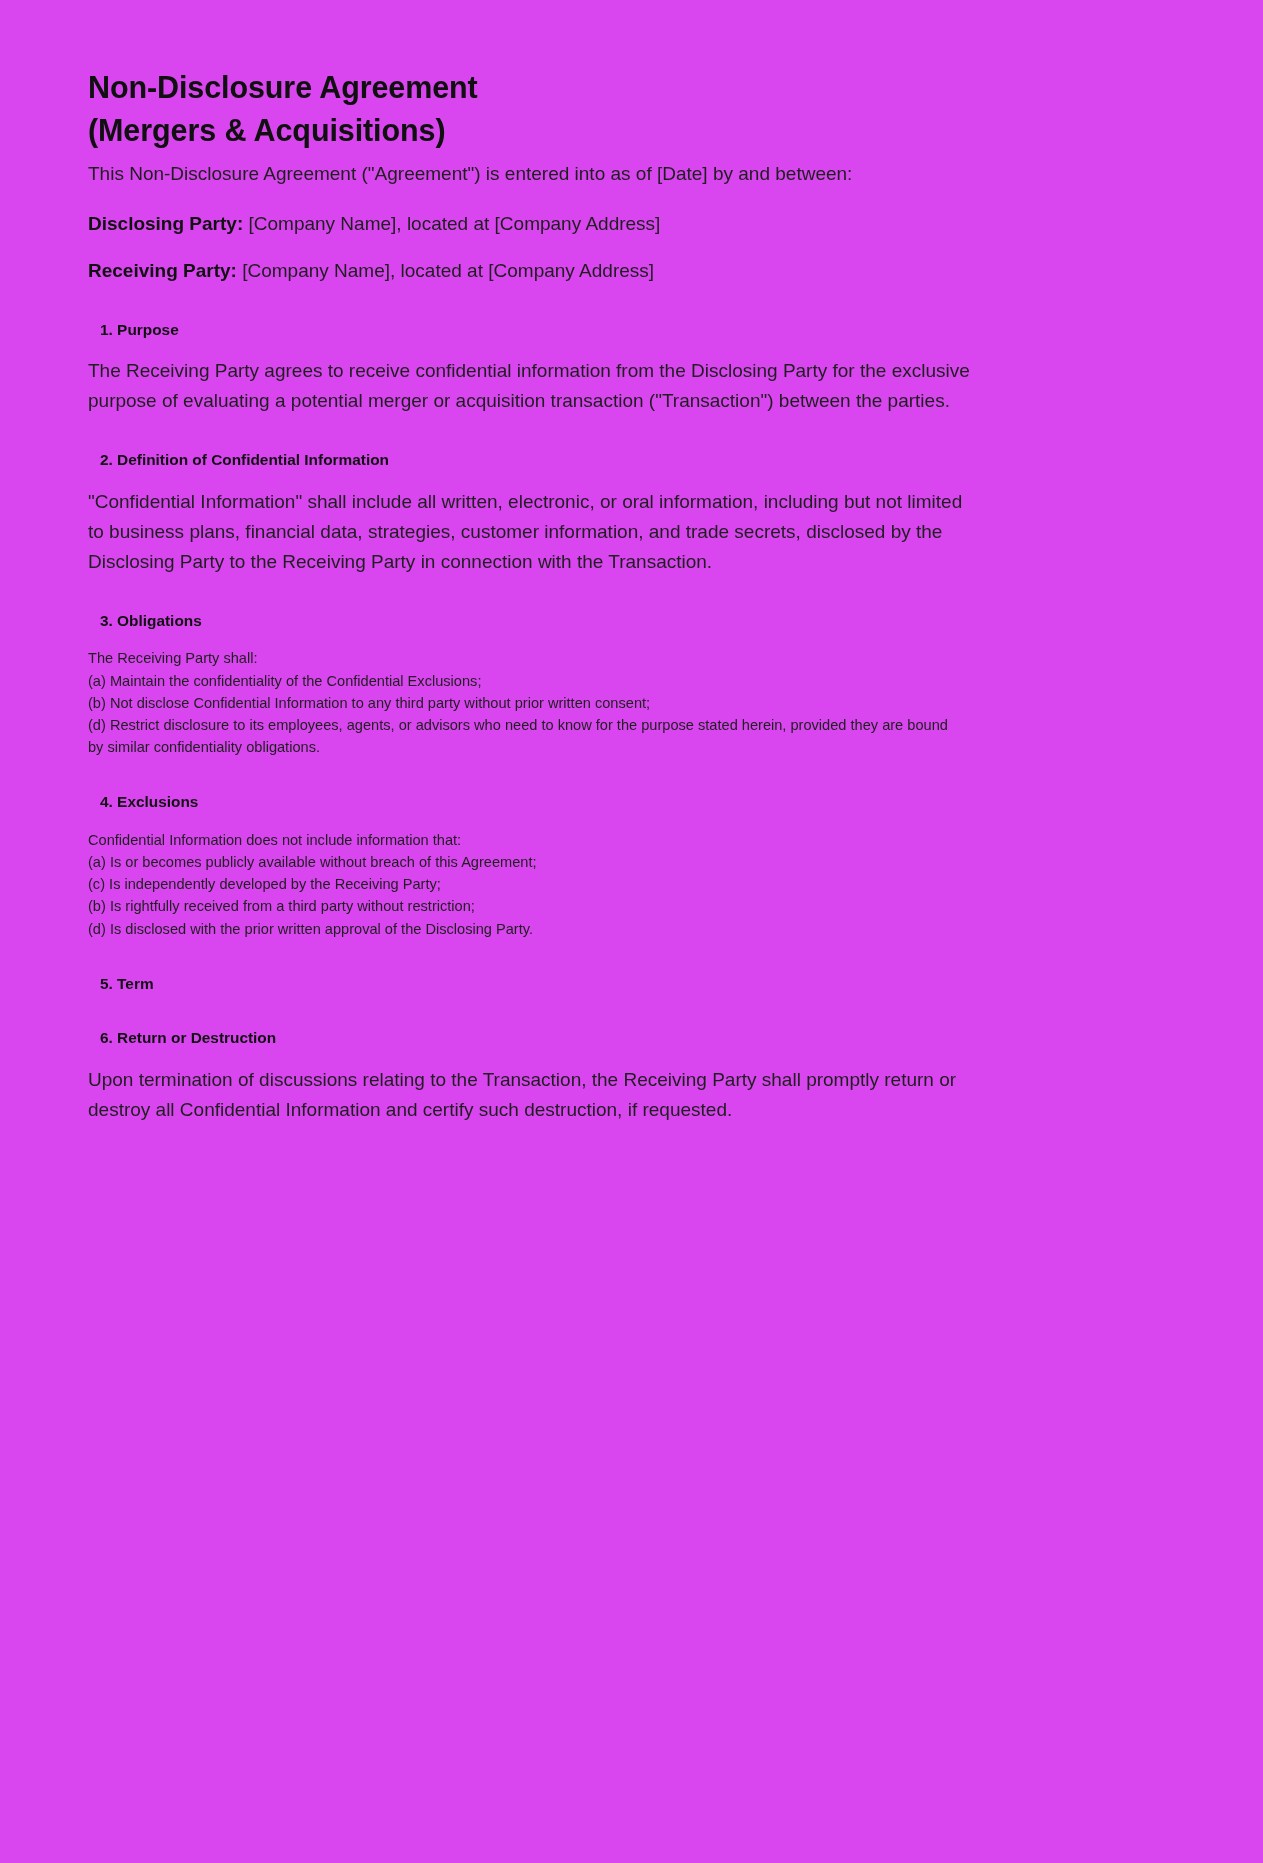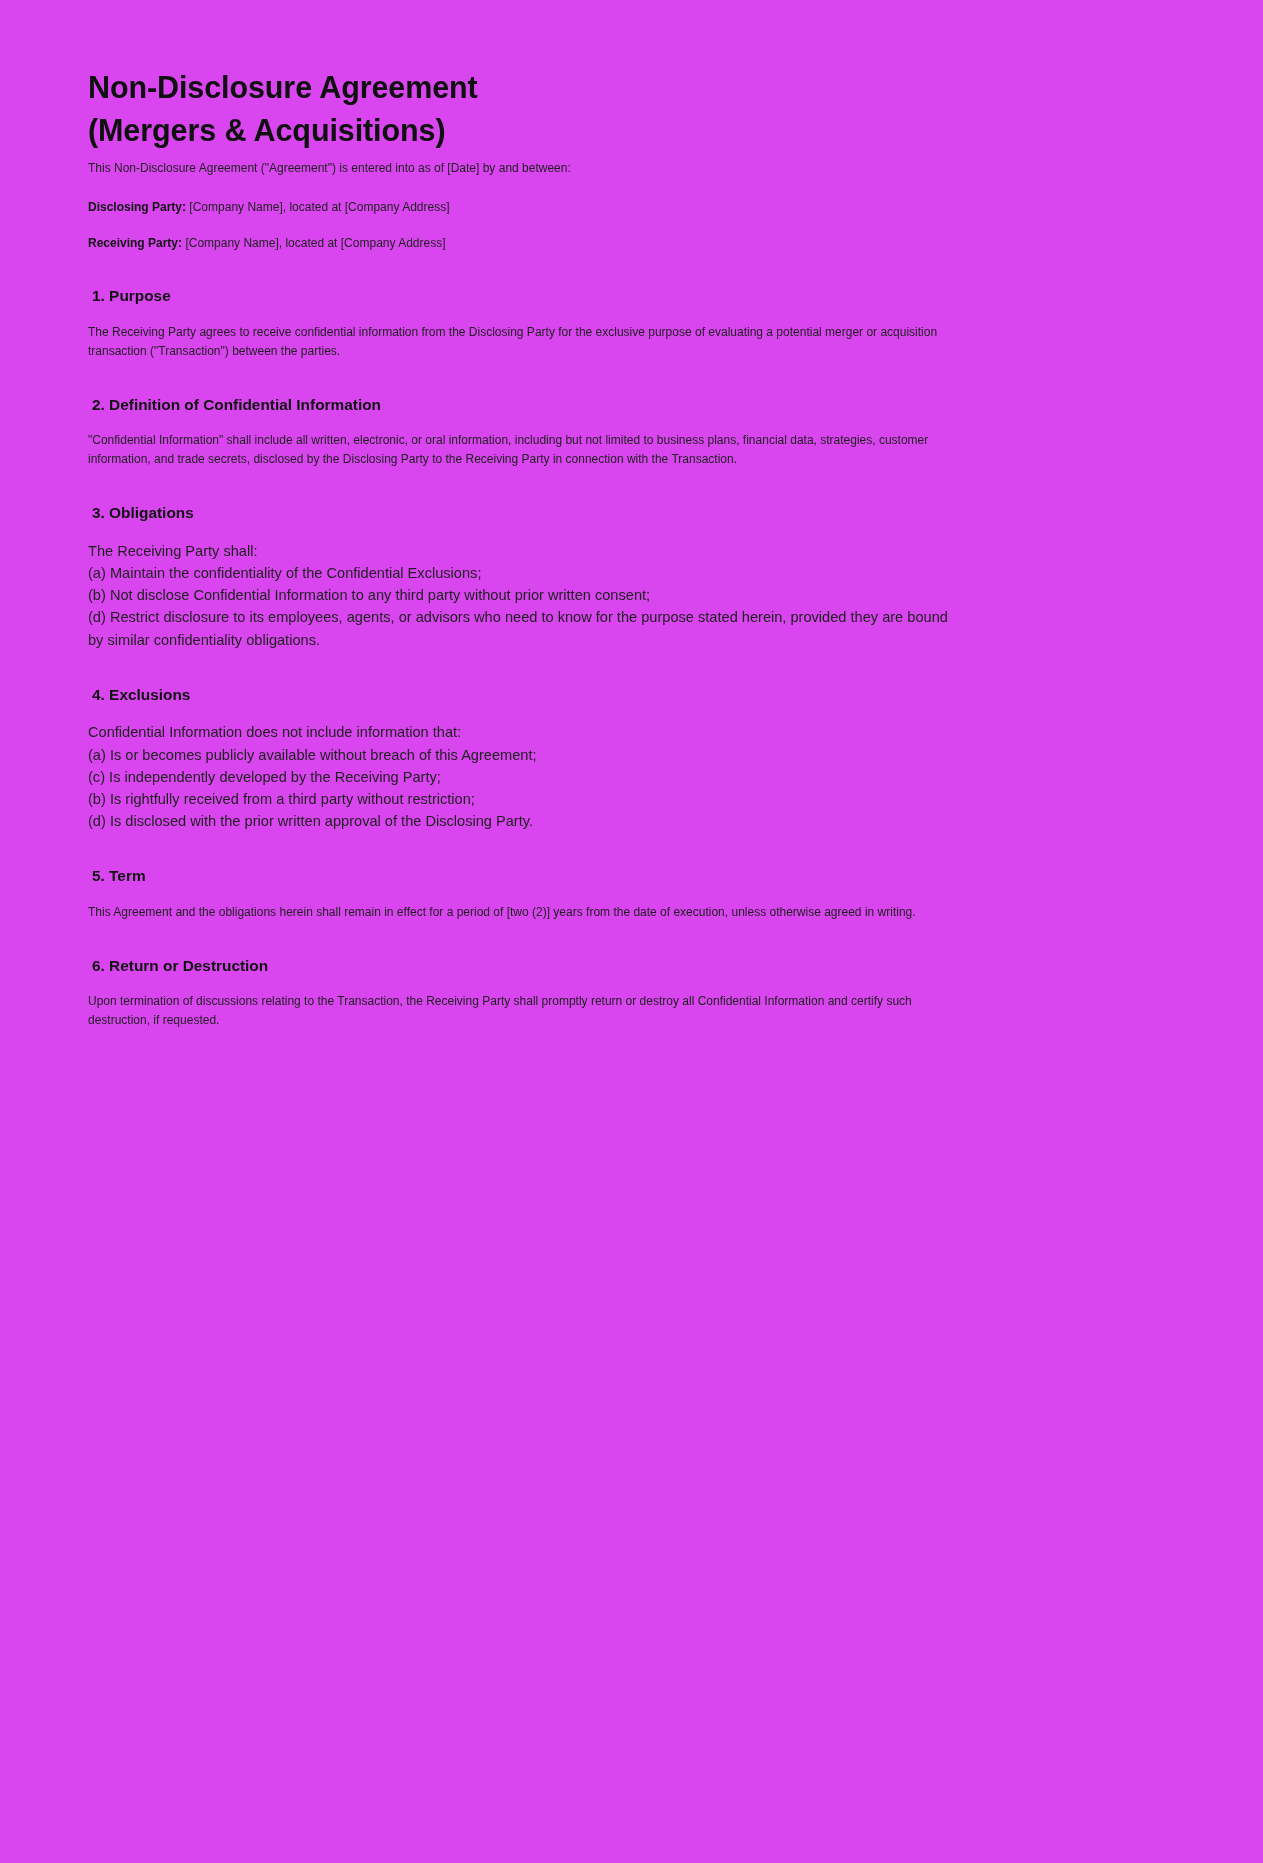--- a/index.html
+++ b/index.html
@@ -32,39 +32,39 @@
     line-height: 1.42;
     letter-spacing: -0.1px;
     margin: 0 0 6px 0;
     color: #101010;
   }
   h1.doc-title .title-line {
     display: block;
   }
 
   p.body-text {
-    font-size: 12px;
+    font-size: 19px;
     line-height: 1.58;
     margin: 0 0 17px 0;
     color: #1f1f1f;
     text-align: left;
   }
   p.party-line {
     margin-bottom: 17px;
   }
   p.party-line .party-label {
     font-weight: 700;
     color: #121212;
   }
 
   h2.section-heading {
     font-size: 15.4px;
     font-weight: 700;
     line-height: 1.4;
-    margin: 33px 0 16px 4px;
+    margin: 33px 0 16px 12px;
     color: #121212;
   }
 
   p.intro-text {
     margin-bottom: 20px;
   }
 
   p.list-block {
     font-size: 14.6px;
     line-height: 1.52;
@@ -116,20 +116,19 @@
     <h2 class="section-heading">4. Exclusions</h2>
     <p class="list-block">
       <span class="list-lead">Confidential Information does not include information that:</span>
       <span class="list-line">(a) Is or becomes publicly available without breach of this Agreement;</span>
       <span class="list-line">(c) Is independently developed by the Receiving Party;</span>
       <span class="list-line">(b) Is rightfully received from a third party without restriction;</span>
       <span class="list-line">(d) Is disclosed with the prior written approval of the Disclosing Party.</span>
     </p>
 
     <h2 class="section-heading">5. Term</h2>
-    <p class="body-text">This Agreement and the obligations herein shall remain in effect for a period of [two (2)] years from the date of execution, unless otherwise agreed in writing.</p>
 
     <h2 class="section-heading">6. Return or Destruction</h2>
     <p class="body-text">Upon termination of discussions relating to the Transaction, the Receiving Party shall promptly return or destroy all Confidential Information and certify such destruction, if requested.</p>
 
     <div class="spacer-end"></div>
   </div>
 </div>
 
 </body></html>

